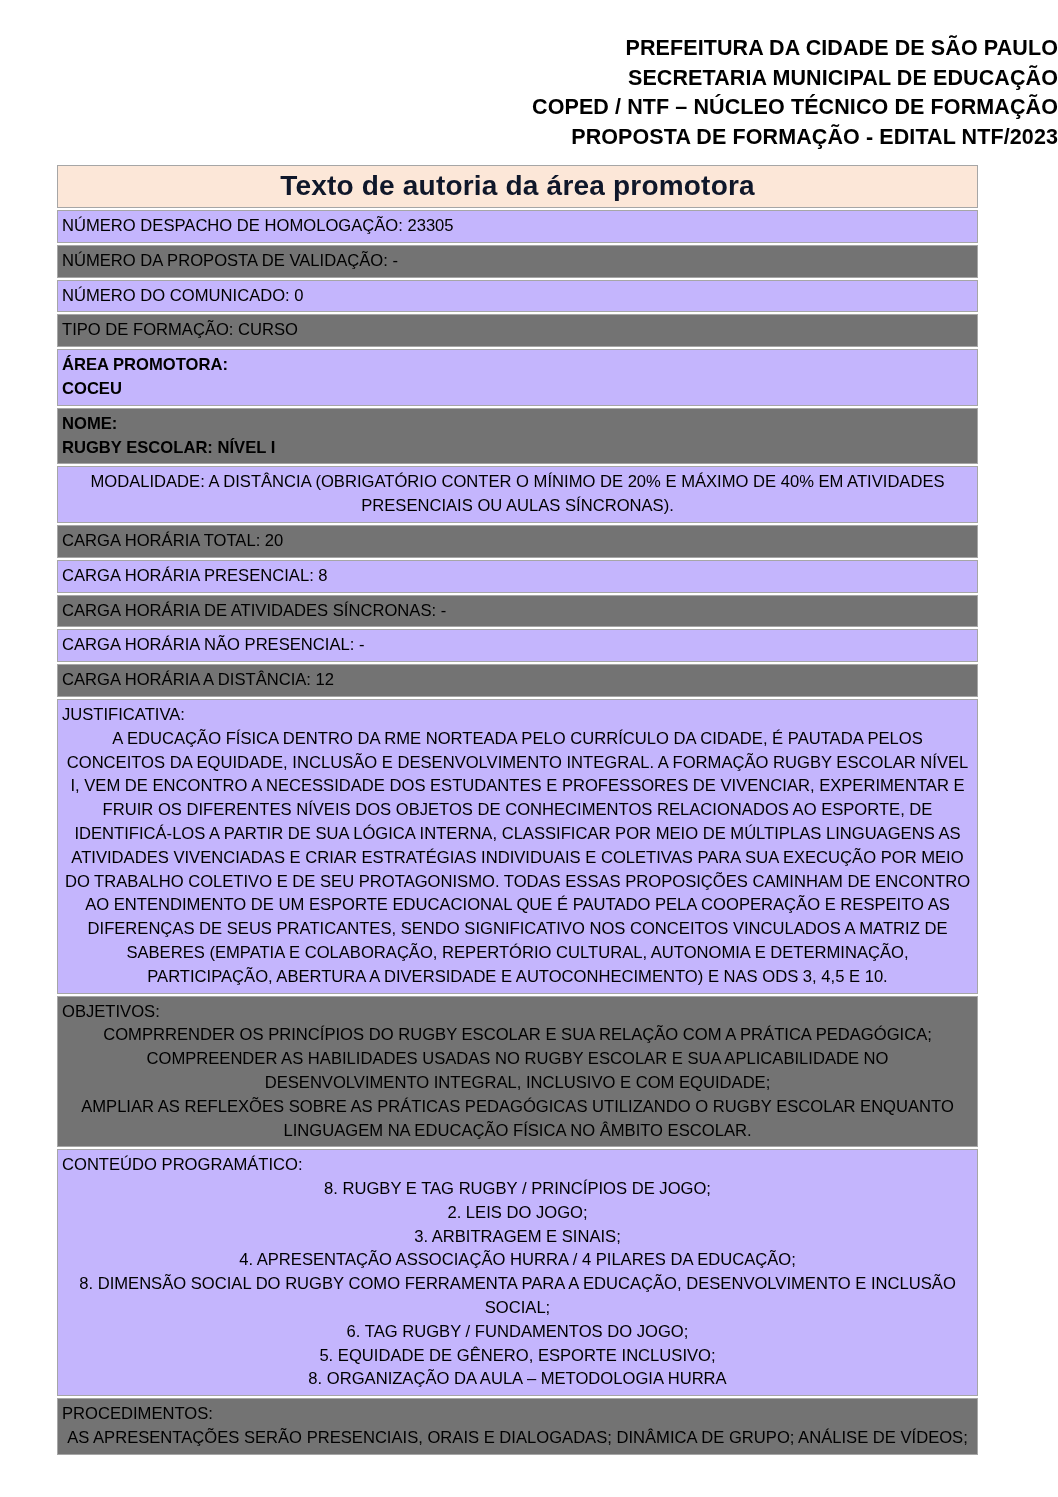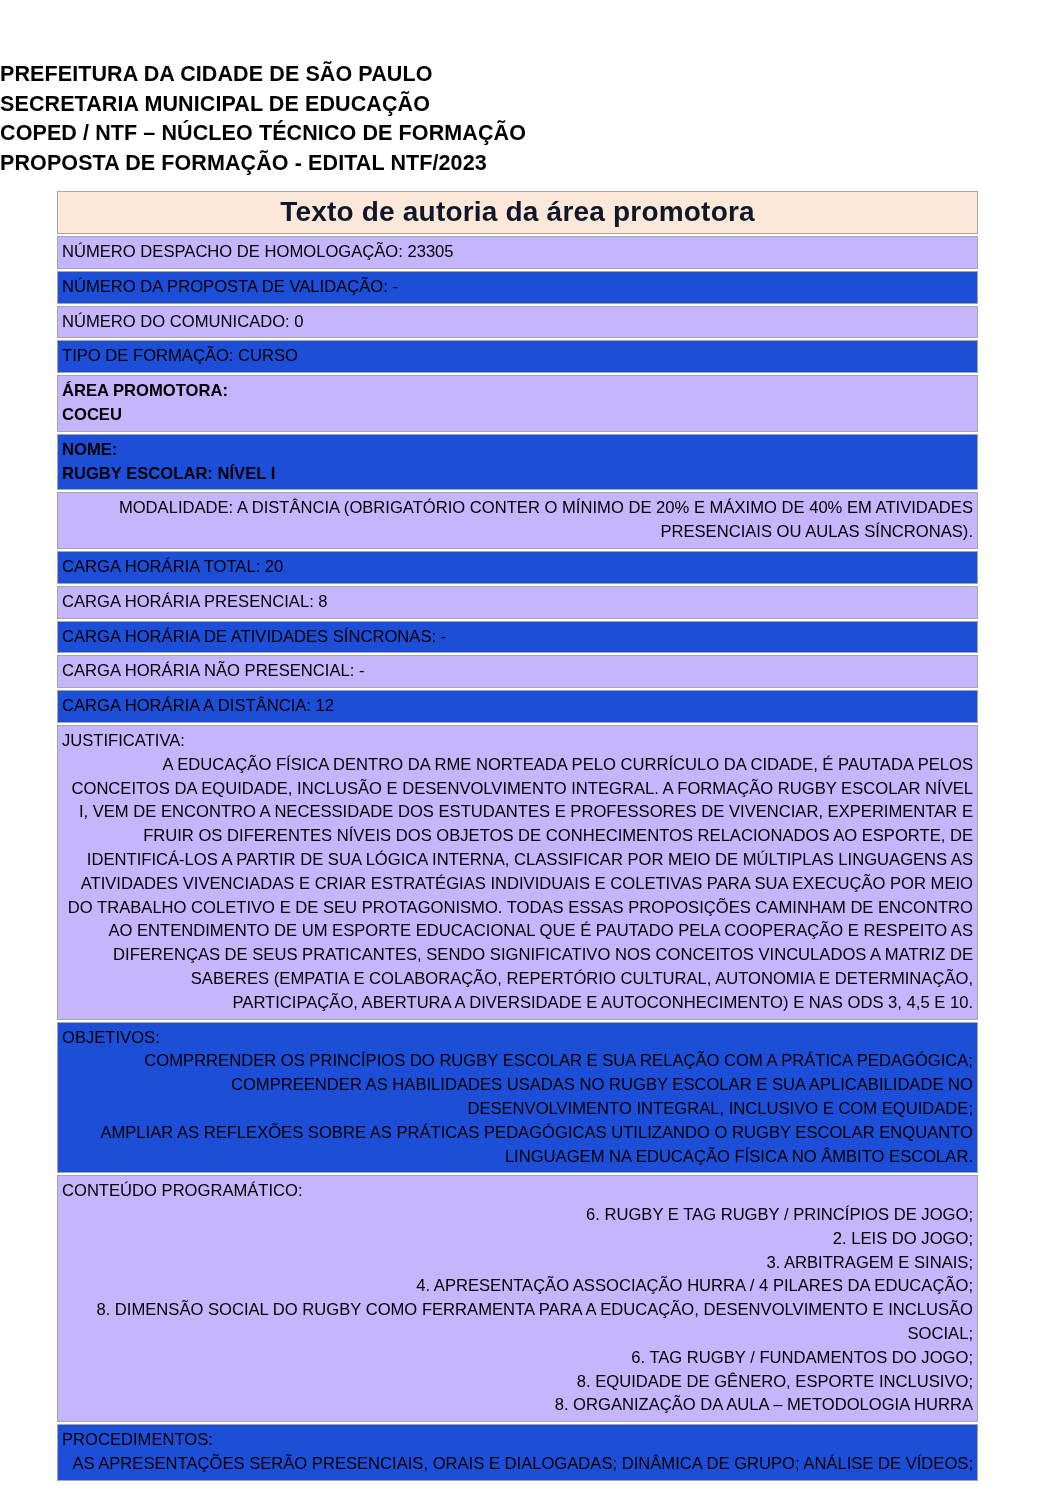--- a/index.html
+++ b/index.html
@@ -20,22 +20,22 @@
   .page {
     position: relative;
     width: 1058px;
     height: 1497px;
     box-sizing: border-box;
     padding: 0;
   }
 
   
   .doc-header {
-    padding-top: 60px;
-    text-align: left;
+    padding-top: 34px;
+    text-align: right;
   }
   .doc-header .hline {
     font-weight: bold;
     font-size: 21.5px;
     line-height: 29.5px;
     letter-spacing: 0.1px;
     white-space: nowrap;
   }
 
   
@@ -47,21 +47,21 @@
     border-spacing: 0 2px;
     table-layout: fixed;
   }
   .form-table tr > td {
     border: 1px solid #a6a6a6;
     padding: 3px 4px 4px 4px;
     vertical-align: top;
     font-size: 16.6px;
     line-height: 23.8px;
   }
-  td.shaded { background: #1d4ed8; }
+  td.shaded { background: #737373; }
   td.plain  { background: #c4b5fd; }
 
   
   td.title-band {
     background: #fce7d8;
     border: none;
     text-align: center;
     padding: 6px 0 9px 0;
   }
   .title-band .title-text {
@@ -71,21 +71,21 @@
     line-height: 34px;
     letter-spacing: 0.2px;
   }
 
   .cell-line { display: block; white-space: pre-wrap; }
   .bold-line { font-weight: bold; }
 
   .para {
     display: block;
     white-space: normal;
-    text-align: right;
+    text-align: center;
   }
 </style>
 </head>
 <body>
 
 <div class="page">
 
   <div class="doc-header">
     <div class="hline">PREFEITURA DA CIDADE DE SÃO PAULO</div>
     <div class="hline">SECRETARIA MUNICIPAL DE EDUCAÇÃO</div>
@@ -173,27 +173,27 @@
           <span class="cell-line">OBJETIVOS:</span>
           <span class="para">COMPRRENDER OS PRINCÍPIOS DO RUGBY ESCOLAR E SUA RELAÇÃO COM A PRÁTICA PEDAGÓGICA;</span>
           <span class="para">COMPREENDER AS HABILIDADES USADAS NO RUGBY ESCOLAR E SUA APLICABILIDADE NO DESENVOLVIMENTO INTEGRAL, INCLUSIVO E COM EQUIDADE;</span>
           <span class="para">AMPLIAR AS REFLEXÕES SOBRE AS PRÁTICAS PEDAGÓGICAS UTILIZANDO O RUGBY ESCOLAR ENQUANTO LINGUAGEM NA EDUCAÇÃO FÍSICA NO ÂMBITO ESCOLAR.</span>
         </td>
       </tr>
 
       <tr>
         <td class="plain">
           <span class="cell-line">CONTEÚDO PROGRAMÁTICO:</span>
-          <span class="para">6. RUGBY E TAG RUGBY / PRINCÍPIOS DE JOGO;</span>
+          <span class="para">8. RUGBY E TAG RUGBY / PRINCÍPIOS DE JOGO;</span>
           <span class="para">2. LEIS DO JOGO;</span>
           <span class="para">3. ARBITRAGEM E SINAIS;</span>
           <span class="para">4. APRESENTAÇÃO ASSOCIAÇÃO HURRA / 4 PILARES DA EDUCAÇÃO;</span>
           <span class="para">8. DIMENSÃO SOCIAL DO RUGBY COMO FERRAMENTA PARA A EDUCAÇÃO, DESENVOLVIMENTO E INCLUSÃO SOCIAL;</span>
           <span class="para">6. TAG RUGBY / FUNDAMENTOS DO JOGO;</span>
-          <span class="para">8. EQUIDADE DE GÊNERO, ESPORTE INCLUSIVO;</span>
+          <span class="para">5. EQUIDADE DE GÊNERO, ESPORTE INCLUSIVO;</span>
           <span class="para">8. ORGANIZAÇÃO DA AULA – METODOLOGIA HURRA</span>
         </td>
       </tr>
 
       <tr>
         <td class="shaded">
           <span class="cell-line">PROCEDIMENTOS:</span>
           <span class="para">AS APRESENTAÇÕES SERÃO PRESENCIAIS, ORAIS E DIALOGADAS; DINÂMICA DE GRUPO; ANÁLISE DE VÍDEOS;</span>
         </td>
       </tr>

